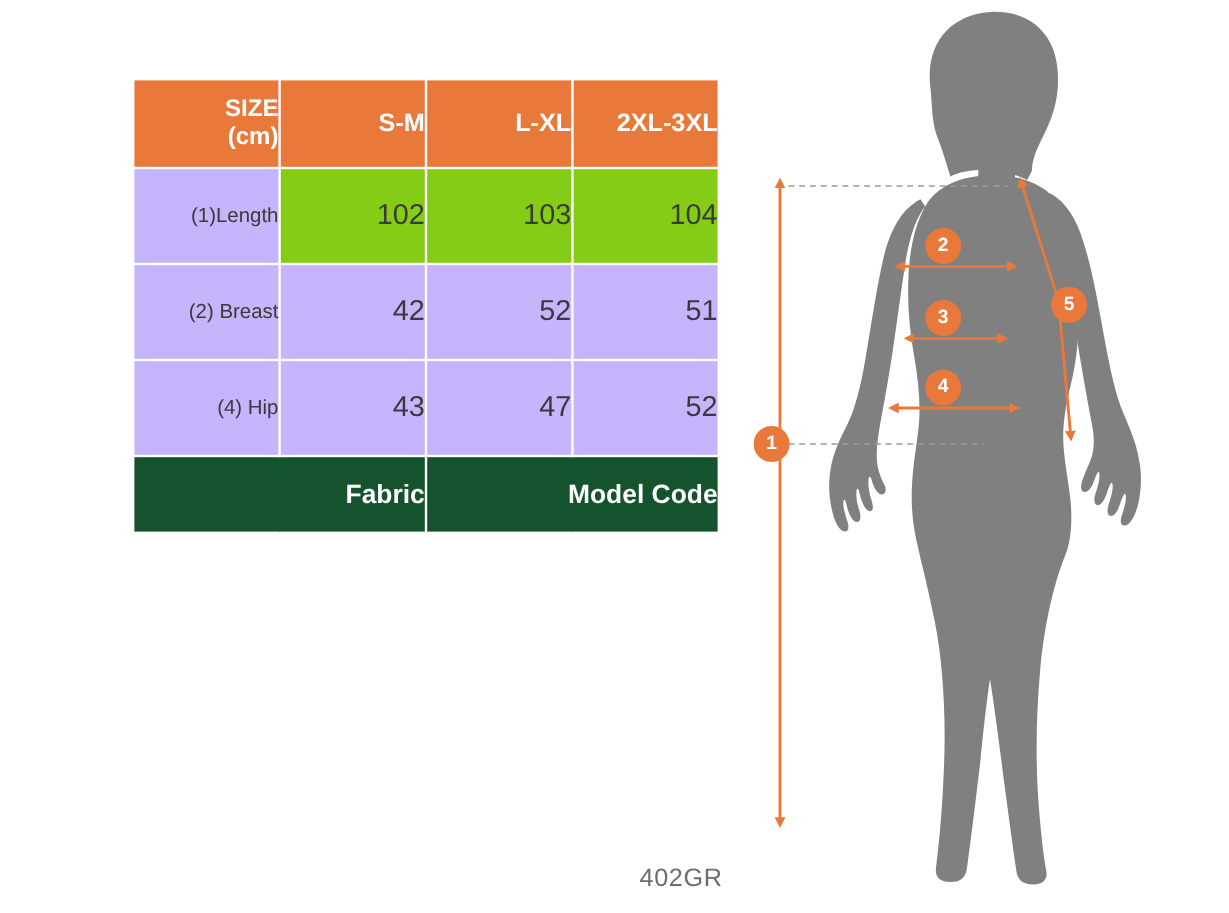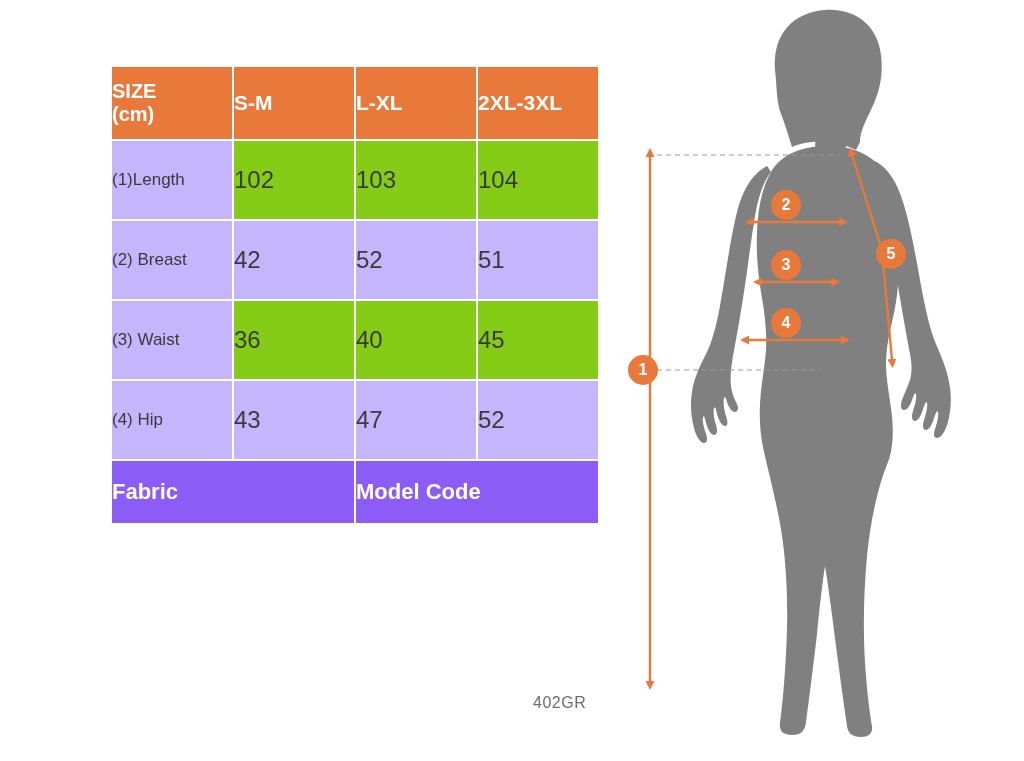--- a/index.html
+++ b/index.html
@@ -31,21 +31,21 @@
   }
 
   table.size-table {
     border-collapse: collapse;
     width: 480px;
     table-layout: fixed;
   }
 
   table.size-table td, table.size-table th {
     border: 2px solid #ffffff;
-    text-align: left;
+    text-align: right;
     vertical-align: middle;
     padding: 0;
   }
 
   .hdr-cell {
     background: #e8793a;
     color: #ffffff;
     font-size: 21px;
     font-weight: bold;
     height: 72px;
@@ -68,39 +68,39 @@
     background: #c4b5fd;
     color: #3a3a3a;
     font-size: 24px;
     height: 78px;
   }
   .val-cell.alt {
     background: #84cc16;
   }
 
   .fabric-hdr {
-    background: #8b5cf6;
+    background: #14532d;
     color: #ffffff;
     font-weight: bold;
     font-size: 22px;
     height: 62px;
   }
 
   .fabric-val {
     background: #fbe4d8;
     color: #3a3a3a;
     font-size: 24px;
     height: 72px;
   }
 
   #model-code-note {
     position: absolute;
     left: 533px;
-    top: 694px;
-    font-size: 16px;
+    top: 720px;
+    font-size: 21px;
     color: #6d6d6d;
     letter-spacing: 0.5px;
   }
 
   
   #figure-area {
     position: absolute;
     left: 620px;
     top: 0;
     width: 404px;
@@ -162,26 +162,20 @@
           <td class="val-cell alt">104</td>
         </tr>
 
         <tr>
           <td class="row-label">(2) Breast</td>
           <td class="val-cell">42</td>
           <td class="val-cell">52</td>
           <td class="val-cell">51</td>
         </tr>
 
-        <tr>
-          <td class="row-label">(3) Waist</td>
-          <td class="val-cell alt">36</td>
-          <td class="val-cell alt">40</td>
-          <td class="val-cell alt">45</td>
-        </tr>
 
         <tr>
           <td class="row-label">(4) Hip</td>
           <td class="val-cell">43</td>
           <td class="val-cell">47</td>
           <td class="val-cell">52</td>
         </tr>
 
 
         <tr>

